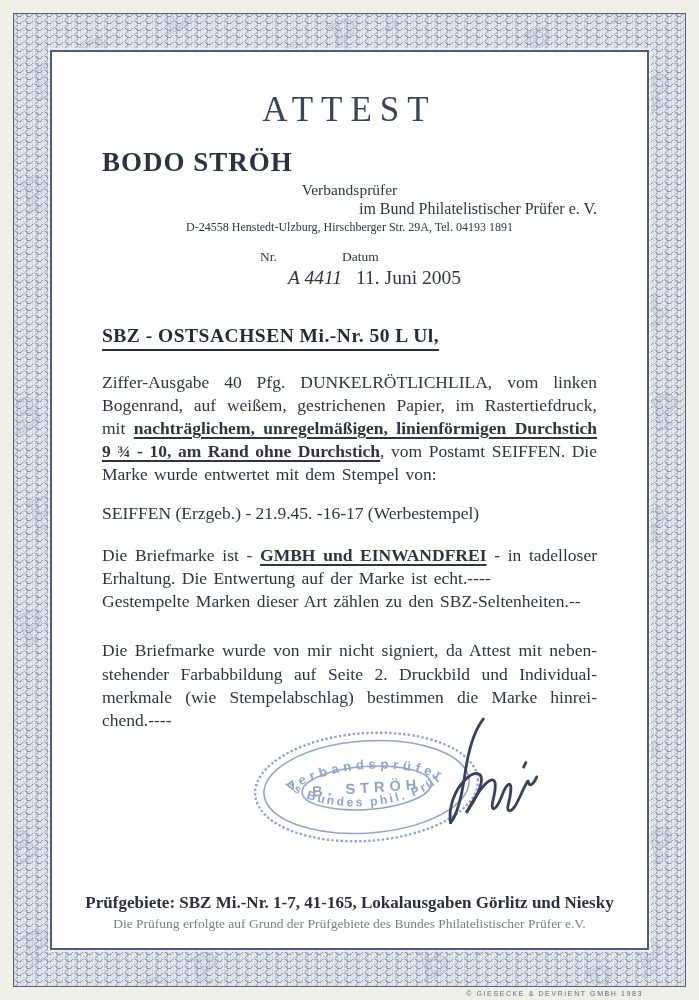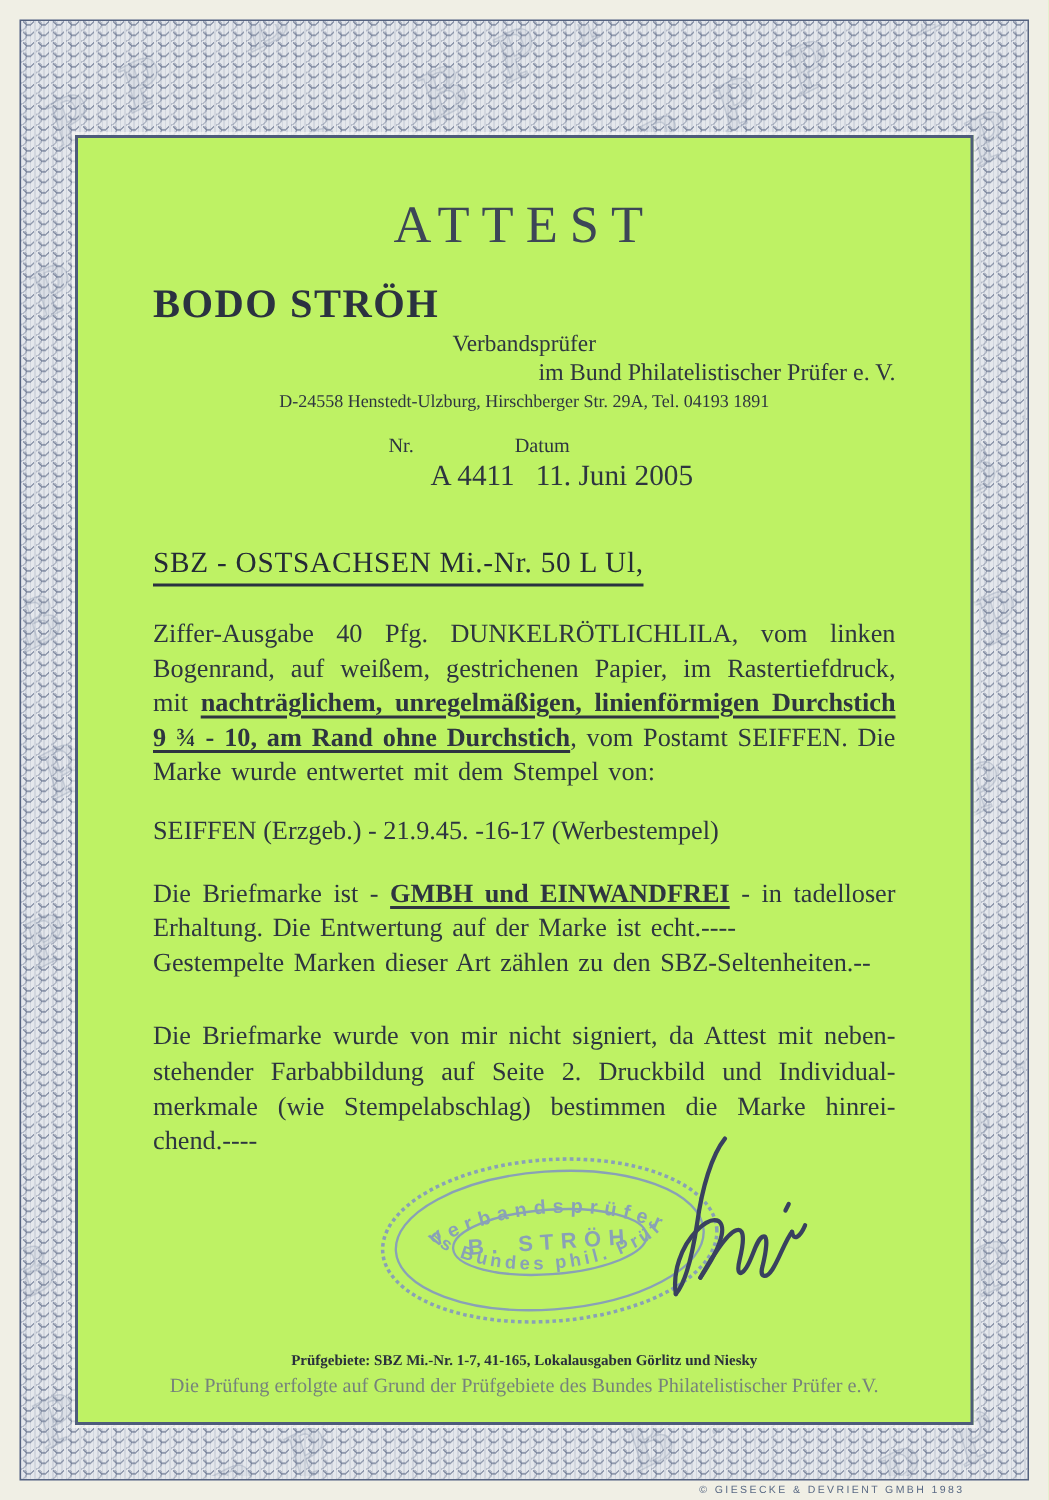--- a/index.html
+++ b/index.html
@@ -34,44 +34,43 @@
     white-space:nowrap;
     font:italic bold 46px "Liberation Serif","DejaVu Serif",serif;
     letter-spacing:26px;
     line-height:96px;
     color:rgba(144,156,178,0.10);
     -webkit-text-stroke:1px rgba(134,146,170,0.30);
   }
   
   .content{
     position:absolute;inset:50px;
-    background:#bef264;
+    background:#ffffff;
     border:2px solid #4e5c7a;
     box-shadow:0 0 0 2px rgba(248,248,244,.65);
     z-index:2;
     padding:38px 50px 0 50px;
-    margin-top:40px;
   }
   .title{
     text-align:center;font-size:35px;letter-spacing:8px;
     color:#3d4657;margin:0 0 18px 0;
   }
   .examiner-name{font-size:27px;font-weight:bold;letter-spacing:1px;color:#2b3240;line-height:1.1;}
   .examiner-role{text-align:center;font-size:15.5px;margin-top:3px;}
   .examiner-org{text-align:right;font-size:16px;margin-top:1px;}
   .examiner-address{text-align:center;font-size:12px;margin-top:2px;}
   .meta-row{display:flex;justify-content:center;margin-top:14px;padding:0 36px 0 58px;}
   .meta-label{font-size:13.5px;}
   .meta-value{font-size:19.5px;margin-top:2px;}
-  .meta-left .meta-value{margin-left:28px;}
+  .meta-left .meta-value{margin-left:28px;font-style:italic;}
   .meta-right .meta-value{margin-left:14px;}
   .subject{
     display:inline-block;
     margin-top:36px;
-    font-size:19.5px;font-weight:normal;letter-spacing:.5px;
+    font-size:19.5px;font-weight:bold;letter-spacing:.5px;
     color:#252b36;
     border-bottom:2px solid #2a3140;
     padding-bottom:2px;
   }
   .para{
     font-size:17.5px;line-height:1.32;text-align:justify;
     word-spacing:2px;hyphens:manual;
   }
   .para1{margin-top:20px;}
   .para2{margin-top:20px;}
@@ -85,21 +84,21 @@
   .seal-line{fill:none;stroke:#8093c5;stroke-width:1.6;}
   .seal-scallop{stroke-width:2.4;stroke-dasharray:2.5 2.2;}
   .seal-text{fill:#8093c5;font-family:"Liberation Sans","DejaVu Sans",sans-serif;font-weight:bold;}
   .seal-top-text{font-size:13.5px;letter-spacing:4.5px;}
   .seal-center-text{font-size:15px;letter-spacing:5px;}
   .seal-bottom-text{font-size:12.5px;letter-spacing:2.5px;}
   .signature{position:absolute;left:318px;top:-14px;width:120px;height:125px;}
   .signature path{fill:none;stroke:#39415f;stroke-width:2.6;stroke-linecap:round;stroke-linejoin:round;}
   
   .footer{position:absolute;left:0;right:0;bottom:16px;text-align:center;}
-  .footer-line1{font-size:10px;font-weight:bold;color:#2a303c;}
+  .footer-line1{font-size:17px;font-weight:bold;color:#2a303c;}
   .footer-line2{font-size:13.5px;color:#76837b;margin-top:3px;}
   
   .imprint{
     position:absolute;right:56px;bottom:3px;z-index:3;
     font-family:"Liberation Sans","DejaVu Sans",sans-serif;
     font-size:7px;letter-spacing:1.6px;color:#5a6a85;
   }
 </style>
 </head>
 <body>

